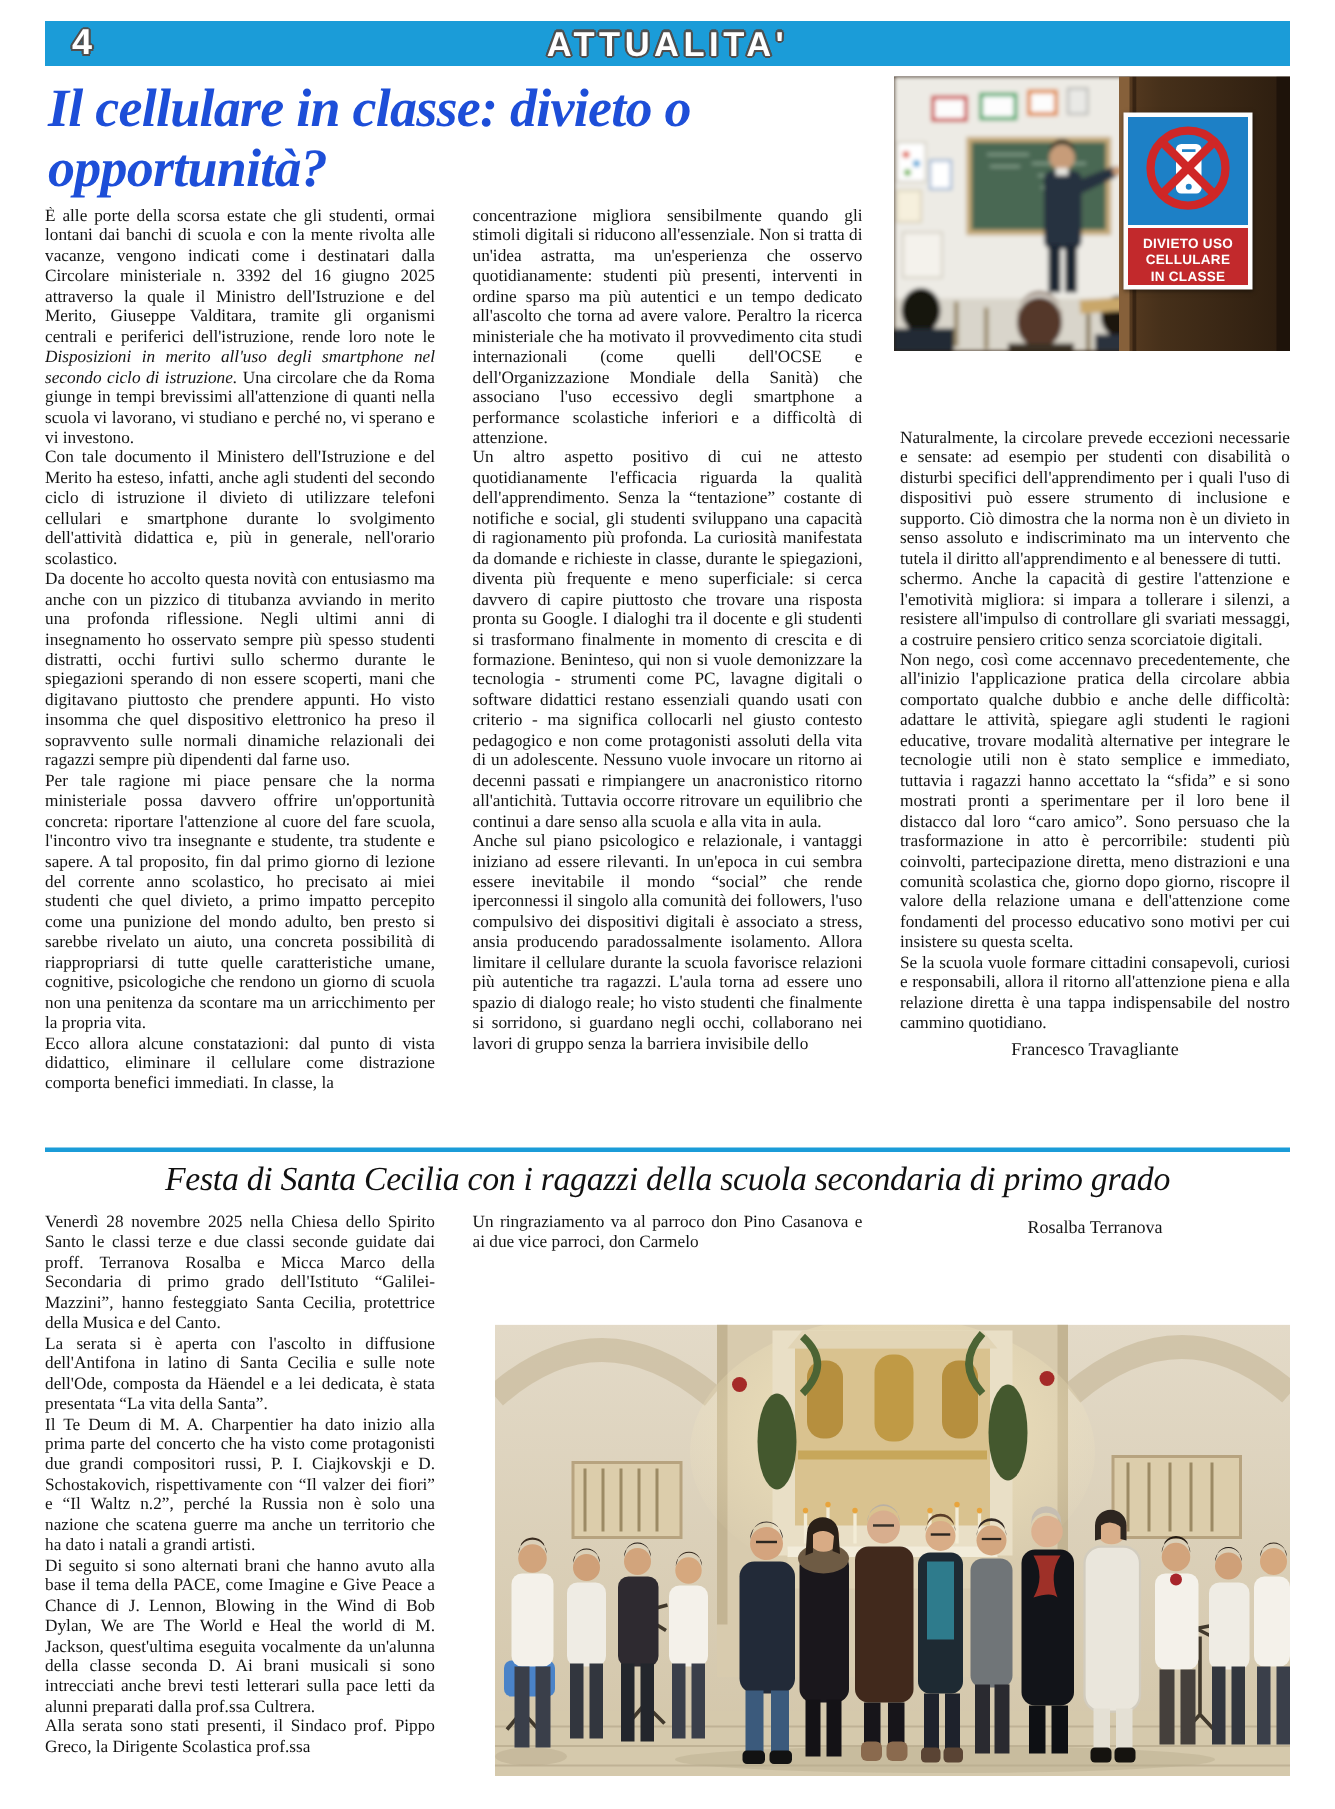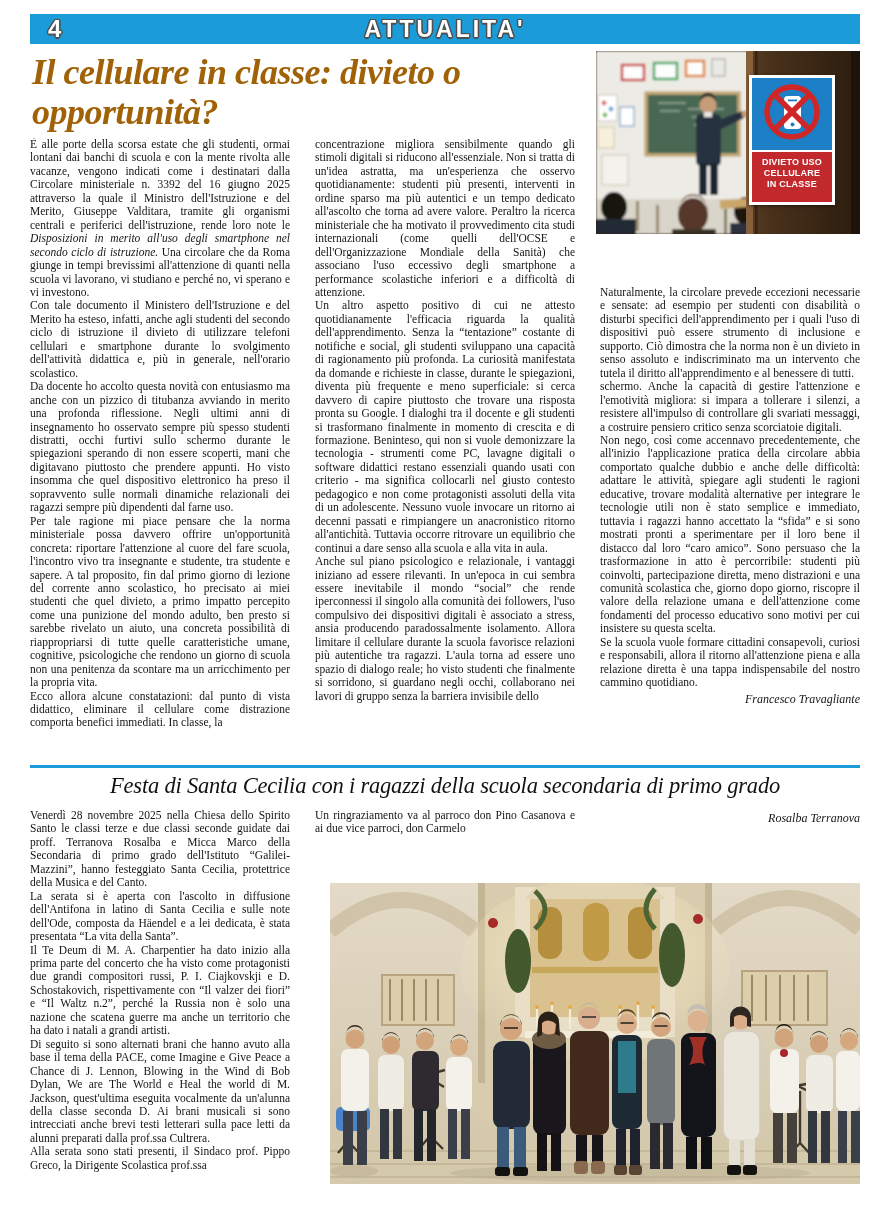--- a/index.html
+++ b/index.html
@@ -23,44 +23,44 @@
     position:absolute;left:0;right:0;top:2px;text-align:center;
     font-size:23px;letter-spacing:3px;
     text-shadow:-1.5px 0 #4f4f4f,1.5px 0 #4f4f4f,0 -1.5px #4f4f4f,0 1.5px #4f4f4f,
                 -1px -1px #4f4f4f,1px 1px #4f4f4f,-1px 1px #4f4f4f,1px -1px #4f4f4f;
   }
 
   
   .article1{position:relative;margin-top:8px;}
   .a1-title{
     margin:2px 0 6px 2px;font-size:36px;line-height:40px;font-weight:bold;font-style:italic;
-    color:#a16207;width:565px;letter-spacing:-.5px;
+    color:#1d4ed8;width:565px;letter-spacing:-.5px;
   }
   .cols{display:flex;gap:25px;}
   .col{flex:1 1 0;text-align:justify;font-size:11.5px;line-height:13.45px;overflow:hidden;}
   .a1 .col{height:620px;}
   .col p{margin:0;}
   .ital{font-style:italic;}
-  .byline{text-align:right;font-style:italic;font-size:12px;margin-top:3px;}
+  .byline{text-align:center;font-size:12px;margin-top:3px;}
   .a1col3{padding-top:148px;height:472px !important;}
 
   
   .photo1{
     position:absolute;top:-1px;right:0;width:264px;height:183px;overflow:hidden;background:#2f1f10;
   }
   .photo1 svg{display:block;}
   .p1sign{
     position:absolute;top:24px;right:25px;width:80px;background:#fdfdfd;padding:3px;
     box-shadow:0 1px 3px rgba(0,0,0,.5);
   }
   .p1sign .bluebox{background:#1d80c6;height:72px;display:flex;align-items:center;justify-content:center;}
   .p1sign .redbox{
     background:#c2292c;color:#fff;text-align:center;
     font-family:"Liberation Sans", sans-serif;font-weight:bold;font-size:9px;line-height:11px;
-    padding:5px 0 12px;margin-top:2px;letter-spacing:.2px;
+    padding:5px 0 0;margin-top:2px;letter-spacing:.2px;
   }
 
   
   .divider{height:3px;background:#1b9cd8;margin:7px 0 5px;}
   .a2-title{
     text-align:center;font-size:22.5px;font-weight:normal;font-style:italic;color:#111;
     margin:2px 0 10px;letter-spacing:-.2px;
   }
   .article2{position:relative;min-height:424px;}
   .photo2{position:absolute;left:300px;top:110px;width:530px;height:301px;overflow:hidden;}

